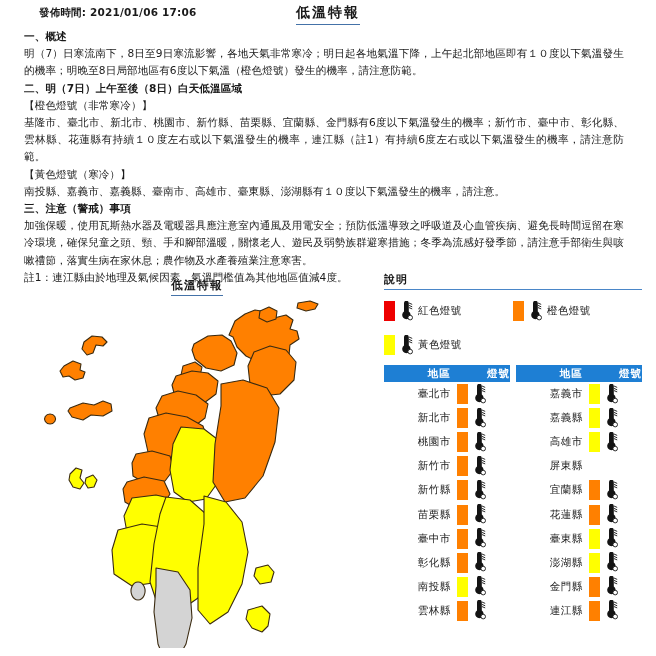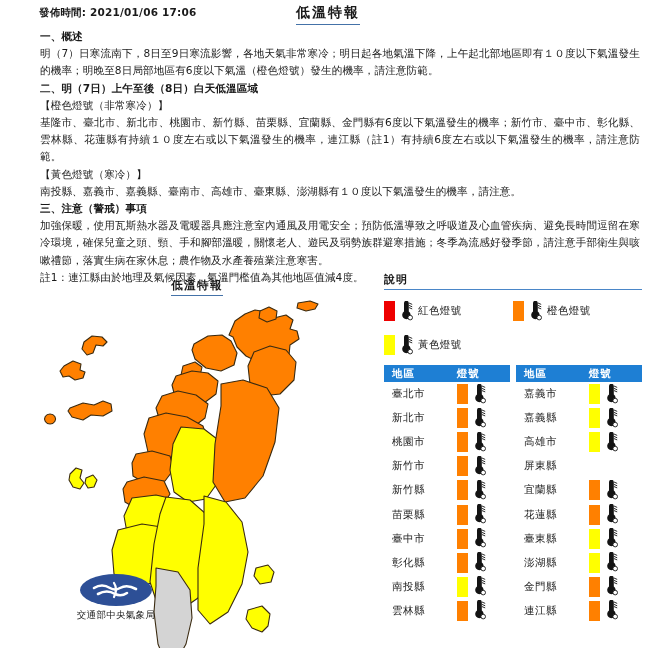--- a/index.html
+++ b/index.html
@@ -24,21 +24,21 @@
     text-align:center;
     font-size:14px;font-weight:bold;letter-spacing:2px;
   }
   .doc-title span{
     display:inline-block;
     padding-bottom:2px;
     border-bottom:1.6px solid #4472a8;
   }
   
   .report-body{
-    position:absolute;left:40px;top:28px;width:600px;
+    position:absolute;left:24px;top:28px;width:600px;
     font-size:10.6px;line-height:17.2px;
     letter-spacing:.1px;
     text-align:justify;
   }
   .report-body p{margin:0;}
   .report-body .sec{font-weight:bold;}
   .report-body .lead{font-weight:normal;}
   
   .map-panel{
     position:absolute;left:8px;top:278px;width:378px;height:372px;
@@ -68,21 +68,21 @@
   .legend-rows{margin-top:6px;}
   .legend-line{display:flex;align-items:center;height:26px;margin-top:8px;}
   .legend-item{display:flex;align-items:center;width:129px;}
   .swatch{width:11px;height:20px;flex:0 0 11px;}
   .swatch.red{background:#ee0000;}
   .swatch.orange{background:#ff8000;}
   .swatch.yellow{background:#ffff00;}
   .legend-label{font-size:10.5px;margin-left:5px;letter-spacing:.4px;white-space:nowrap;}
   .thermo{flex:0 0 16px;width:16px;height:21px;margin-left:2px;}
   
-  .region-tables{display:flex;margin-top:7px;gap:6px;}
+  .region-tables{display:flex;margin-top:7px;gap:6px;text-align:right;}
   .region-col{width:126px;}
   .col-head{
     background:#1e7fd4;color:#ffffff;height:17px;
     display:flex;align-items:center;
     font-size:10.5px;font-weight:bold;letter-spacing:1px;
   }
   .col-head .h-area{width:62px;padding-left:8px;}
   .col-head .h-sig{width:56px;padding-left:6px;}
   .region-row{
     display:flex;align-items:center;height:24.1px;
@@ -164,30 +164,20 @@
 
       <path d="M213 92 l22 -4 24 8 12 20 -4 34 -12 34 -18 22 -20 4 -12 -20 2 -38 6 -38 z" fill="#ff8000"></path>
 
       <path d="M196 204 l22 6 16 20 6 30 -6 32 -14 28 -18 12 -12 -14 0 -42 6 -44 z" fill="#ffff00"></path>
 
       <path d="M248 276 l12 -3 6 7 -3 10 -11 2 -6 -8 z" fill="#ffff00"></path>
       <path d="M240 318 l14 -4 8 8 -2 12 -6 6 -10 -4 -6 -9 z" fill="#ffff00"></path>
     </g>
   </svg>
 
-  <div class="cwb-logo">
-    <div class="mark">
-      <svg width="72" height="32" viewBox="0 0 72 32" aria-hidden="true">
-        <path d="M14 14 q8 -5 16 0 q5 3 10 0 q7 -4 16 1" stroke="#ffffff" stroke-width="2.6" fill="none" stroke-linecap="round"></path>
-        <path d="M18 20 q9 -5 17 0 q6 3 12 -1" stroke="#ffffff" stroke-width="2.6" fill="none" stroke-linecap="round"></path>
-        <path d="M34 9 q4 6 0 14" stroke="#ffffff" stroke-width="2.2" fill="none" stroke-linecap="round"></path>
-      </svg>
-    </div>
-    <div class="cwb-caption">交通部中央氣象局</div>
-  </div>
 </div>
 
 <div class="legend-panel">
   <div class="legend-heading">說明</div>
 
   <div class="legend-rows">
     <div class="legend-line">
       <div class="legend-item">
         <div class="swatch red"></div>
         <svg class="thermo" viewBox="0 0 16 21">

